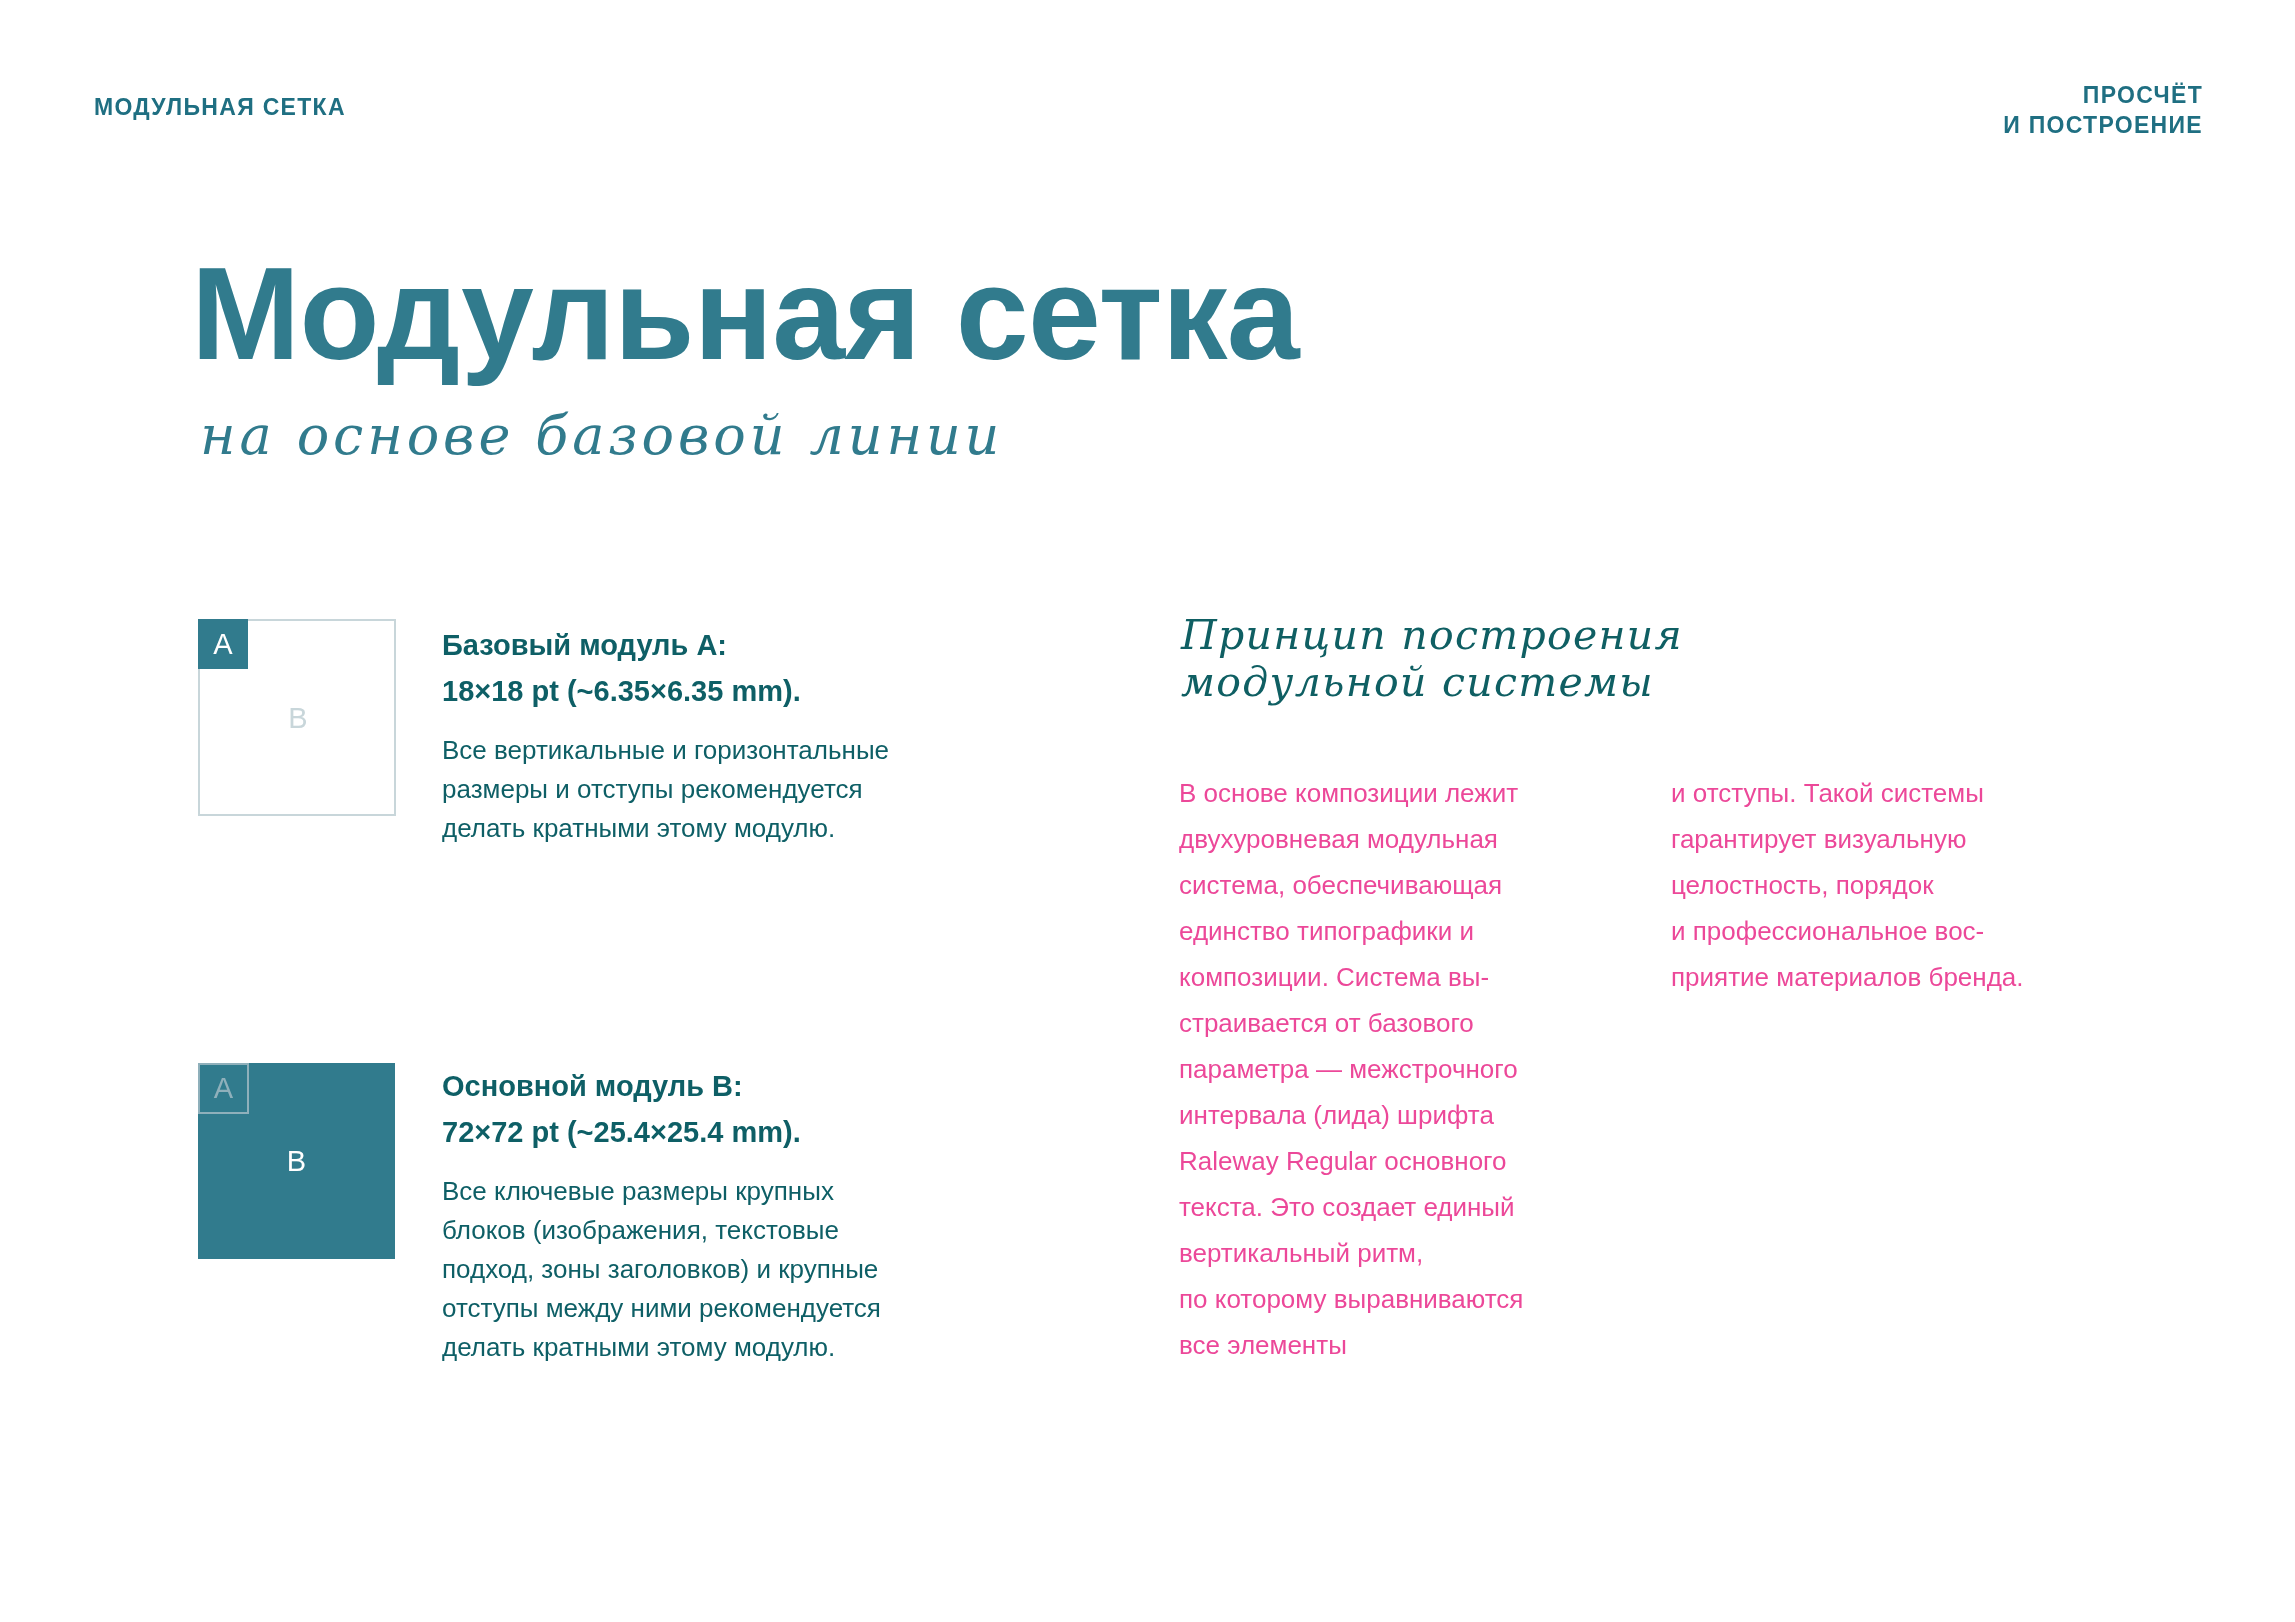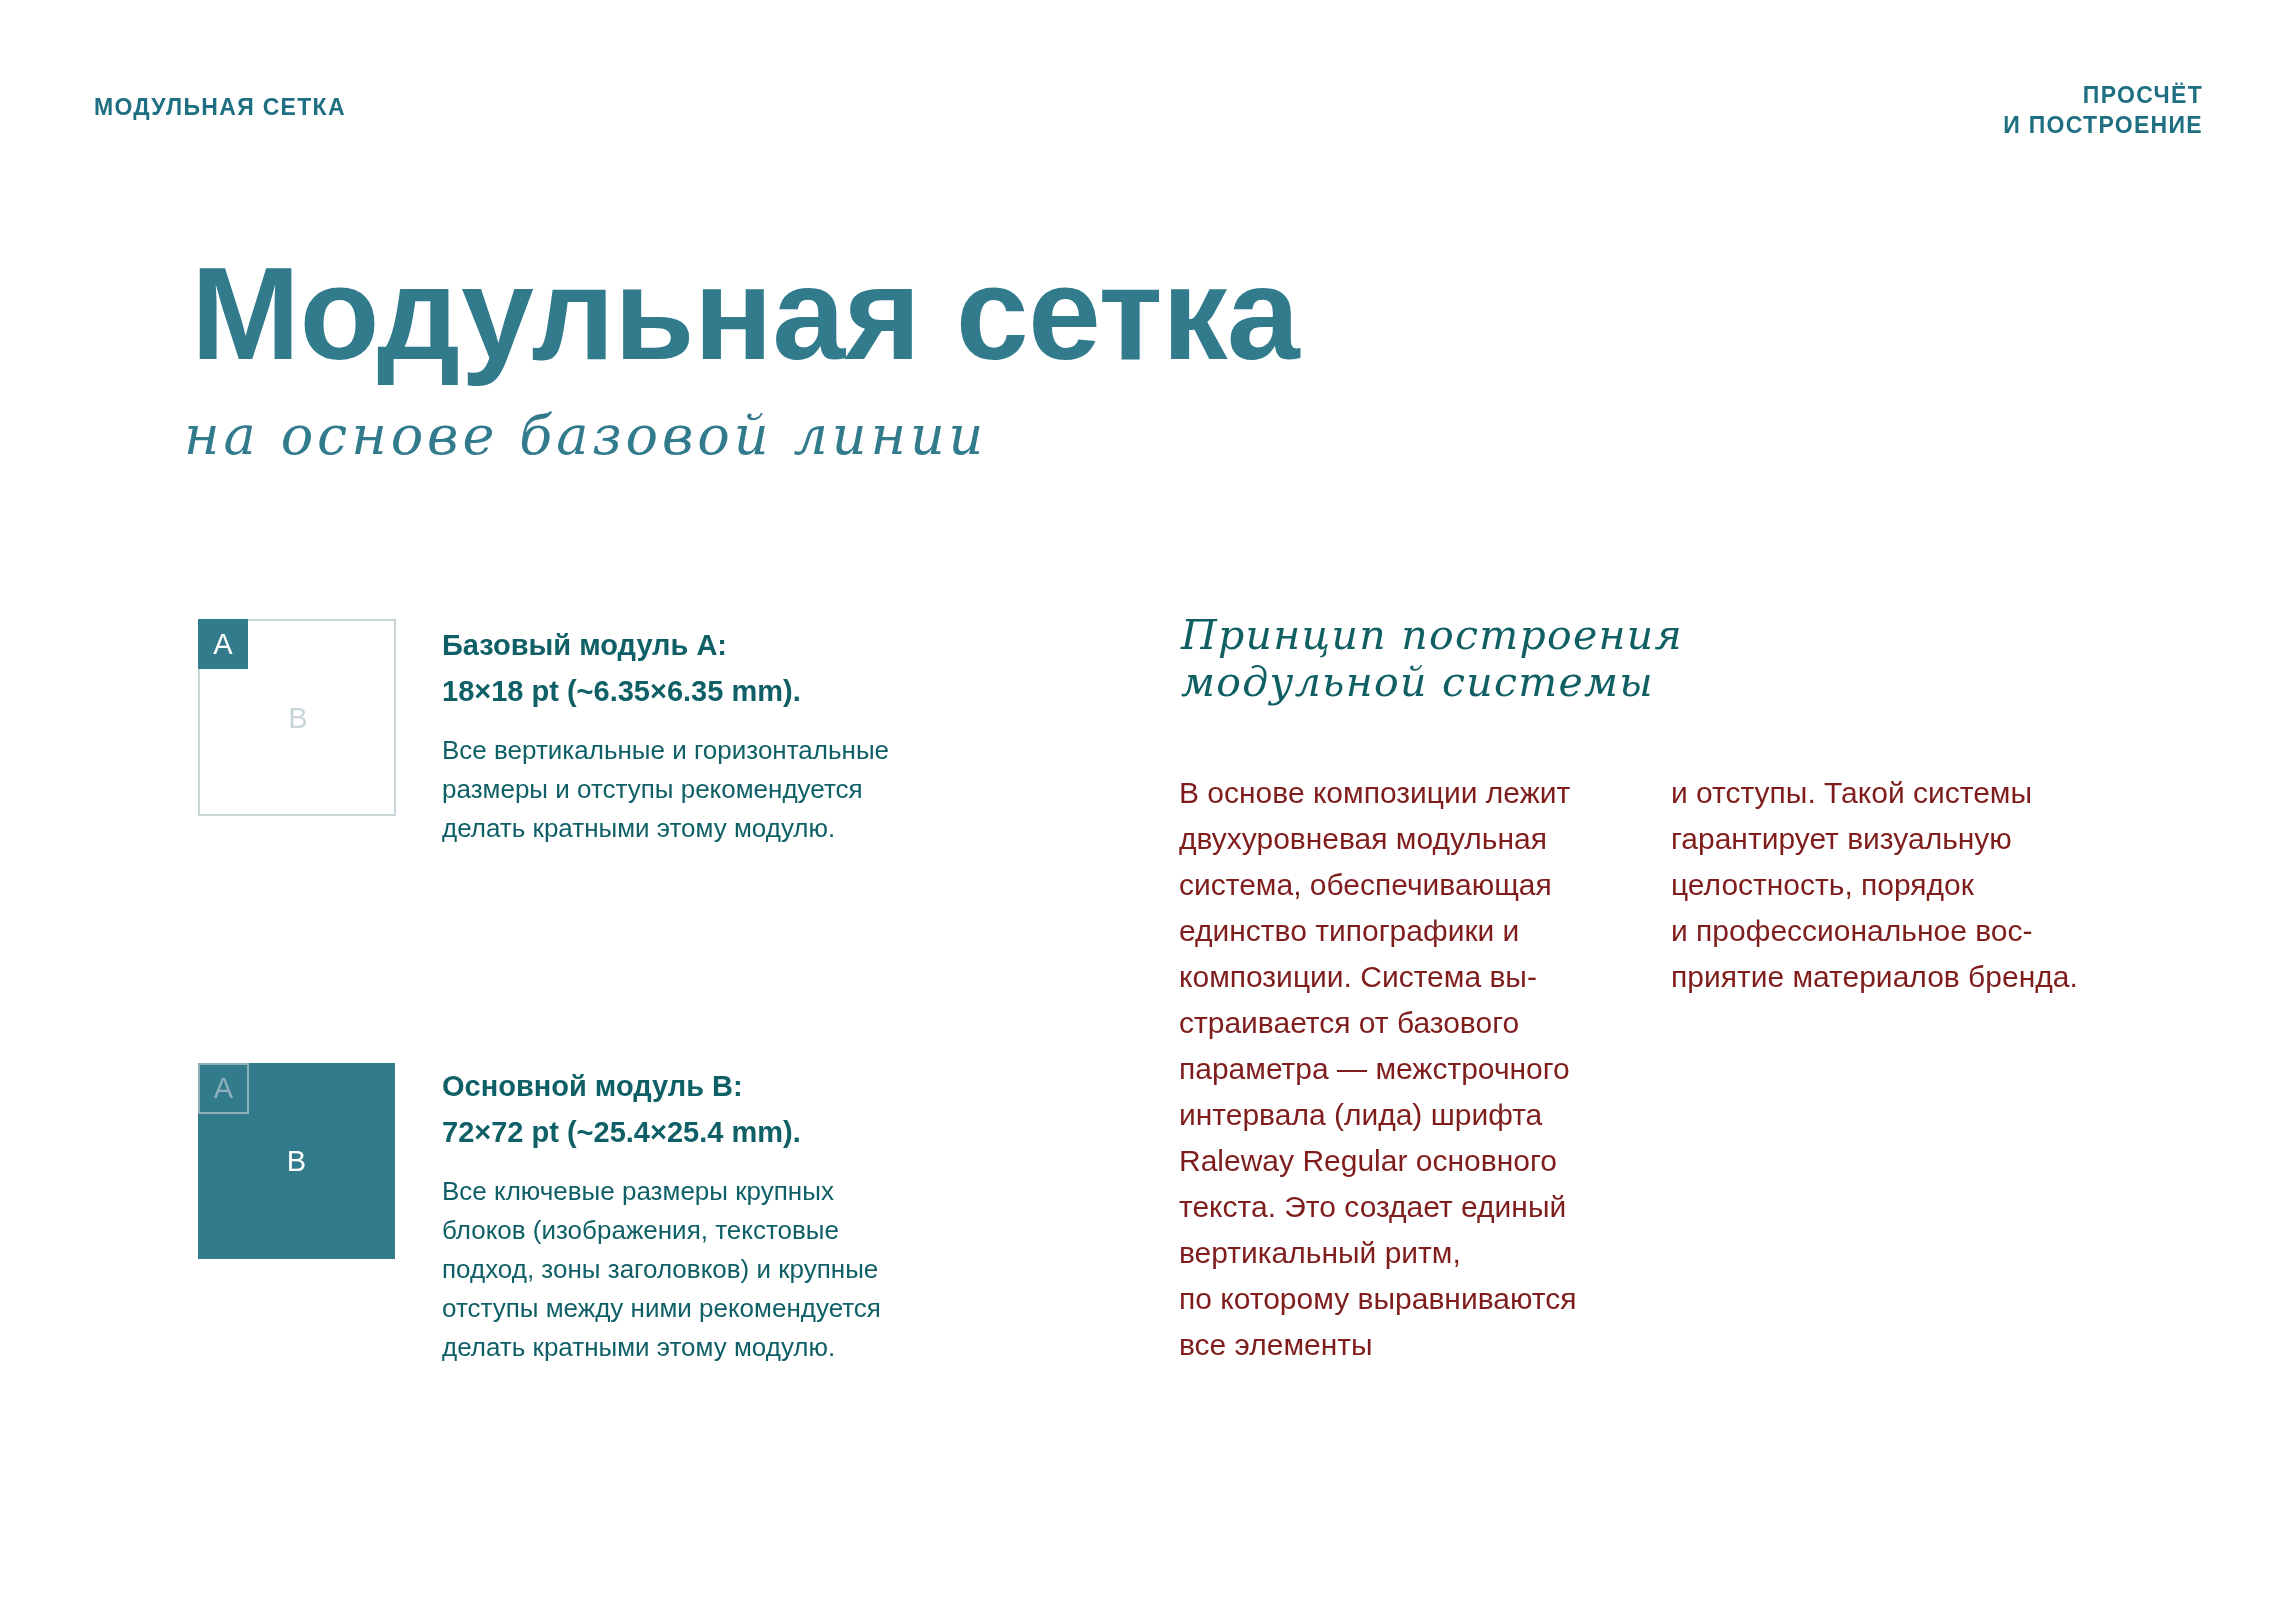--- a/index.html
+++ b/index.html
@@ -6,21 +6,21 @@
     body { width: 2295px; height: 1623px; position: relative; overflow: hidden; }
     .page { position: absolute; left: 0; top: 0; width: 2295px; height: 1599px; background: #ffffff; }
 
     .hdr { position: absolute; font-family: "Liberation Sans", sans-serif; font-weight: 700;
            font-size: 23px; letter-spacing: 1.3px; color: #1f6f82; line-height: 30px; text-transform: uppercase; }
     .hdr-left { left: 94px; top: 92px; }
     .hdr-right { right: 92px; top: 80px; text-align: right; }
 
     .title { position: absolute; left: 191px; top: 232px; font-family: "Liberation Sans", sans-serif;
              font-weight: 700; font-size: 131px; line-height: 164px; color: #317b8d; letter-spacing: -0.7px; white-space: nowrap; }
-    .subtitle { position: absolute; left: 184px; top: 400px; font-family: "DejaVu Serif", serif;
+    .subtitle { position: absolute; left: 200px; top: 400px; font-family: "DejaVu Serif", serif;
                 font-style: italic; font-size: 54px; line-height: 72px; color: #317b8d; letter-spacing: 3.9px; white-space: nowrap; }
 
     
     .mod-a-box { position: absolute; left: 198px; top: 619px; width: 194px; height: 193px;
                  border: 2.6px solid #c8d6da; background: #ffffff; }
     .mod-a-tile { position: absolute; left: 198px; top: 619px; width: 50px; height: 50px; background: #317b8d;
                   color: #ffffff; font-family: "Liberation Sans", sans-serif; font-size: 29px; line-height: 50px; text-align: center; }
     .mod-a-b-label { position: absolute; left: 198px; top: 619px; width: 200px; height: 198px; line-height: 198px;
                      text-align: center; font-family: "Liberation Sans", sans-serif; font-size: 29px; color: #c8d6da; }
 
@@ -34,21 +34,21 @@
     .mod-head { font-weight: 700; font-size: 29px; line-height: 46px; white-space: nowrap; }
     .mod-body { font-size: 26px; line-height: 39px; margin-top: 17px; }
     .mod-body span, .col span { display: block; white-space: nowrap; }
     .mod-a-text { top: 622px; }
     .mod-b-text { top: 1063px; }
 
     .principle-head { position: absolute; left: 1181px; top: 612px; font-family: "DejaVu Serif", serif; font-style: italic;
                       font-size: 41px; line-height: 47px; color: #0f5f63; letter-spacing: 1.3px; }
     .principle-head span { display: block; white-space: nowrap; }
 
-    .col { position: absolute; top: 770px; font-family: "Liberation Sans", sans-serif; font-size: 30px; line-height: 46px; color: #7f1d1d; }
+    .col { position: absolute; top: 770px; font-family: "Liberation Sans", sans-serif; font-size: 26px; line-height: 46px; color: #ec4899; }
     .col-1 { left: 1179px; }
     .col-2 { left: 1671px; }
   </style>
 </head>
 <body>
 
 <div class="page">
 
   <div class="hdr hdr-left">МОДУЛЬНАЯ СЕТКА</div>
   <div class="hdr hdr-right">

